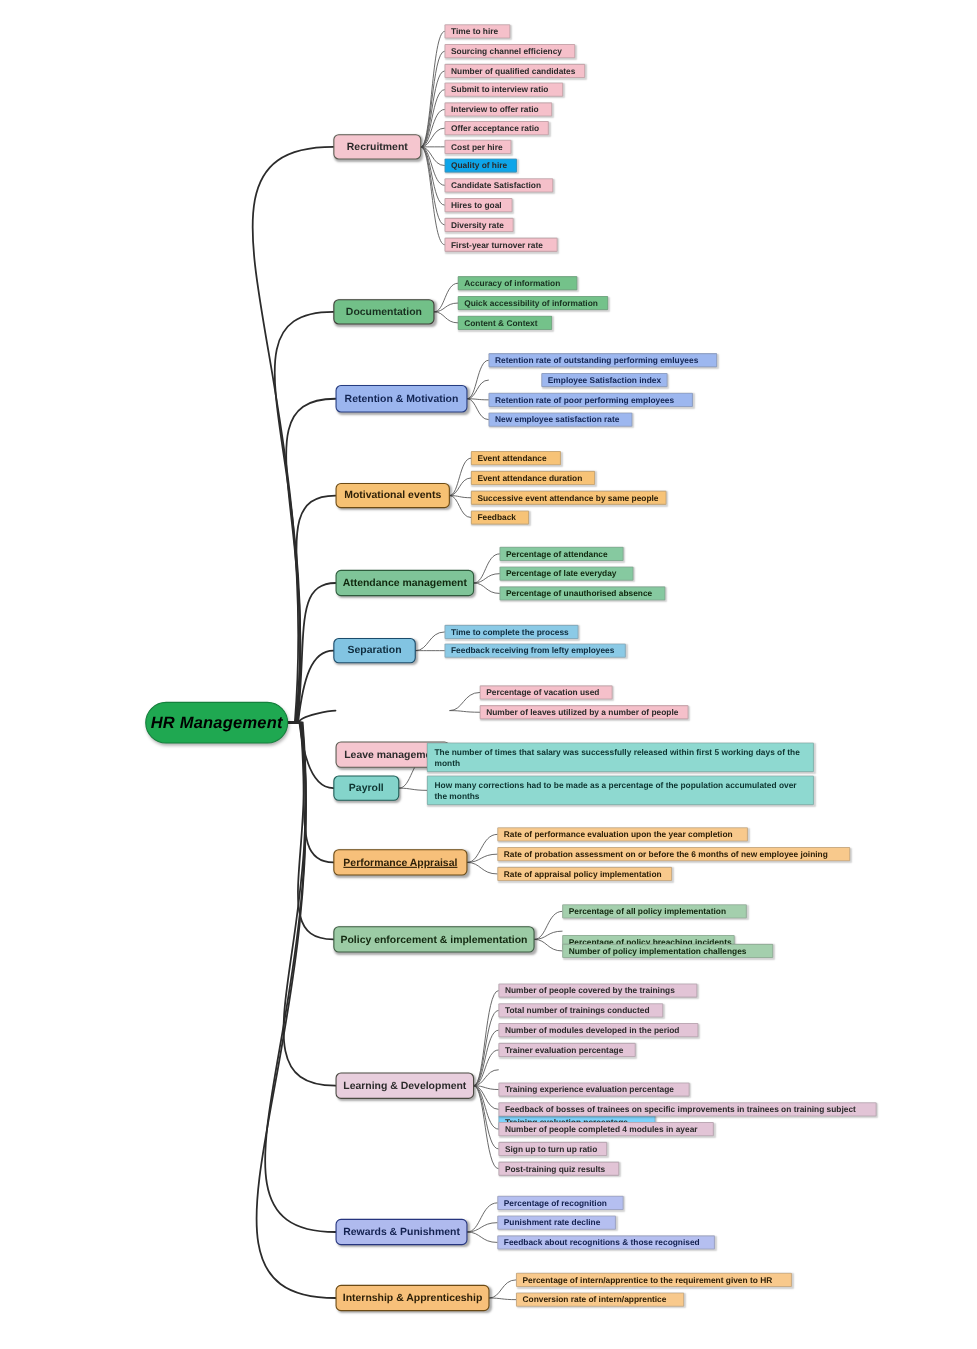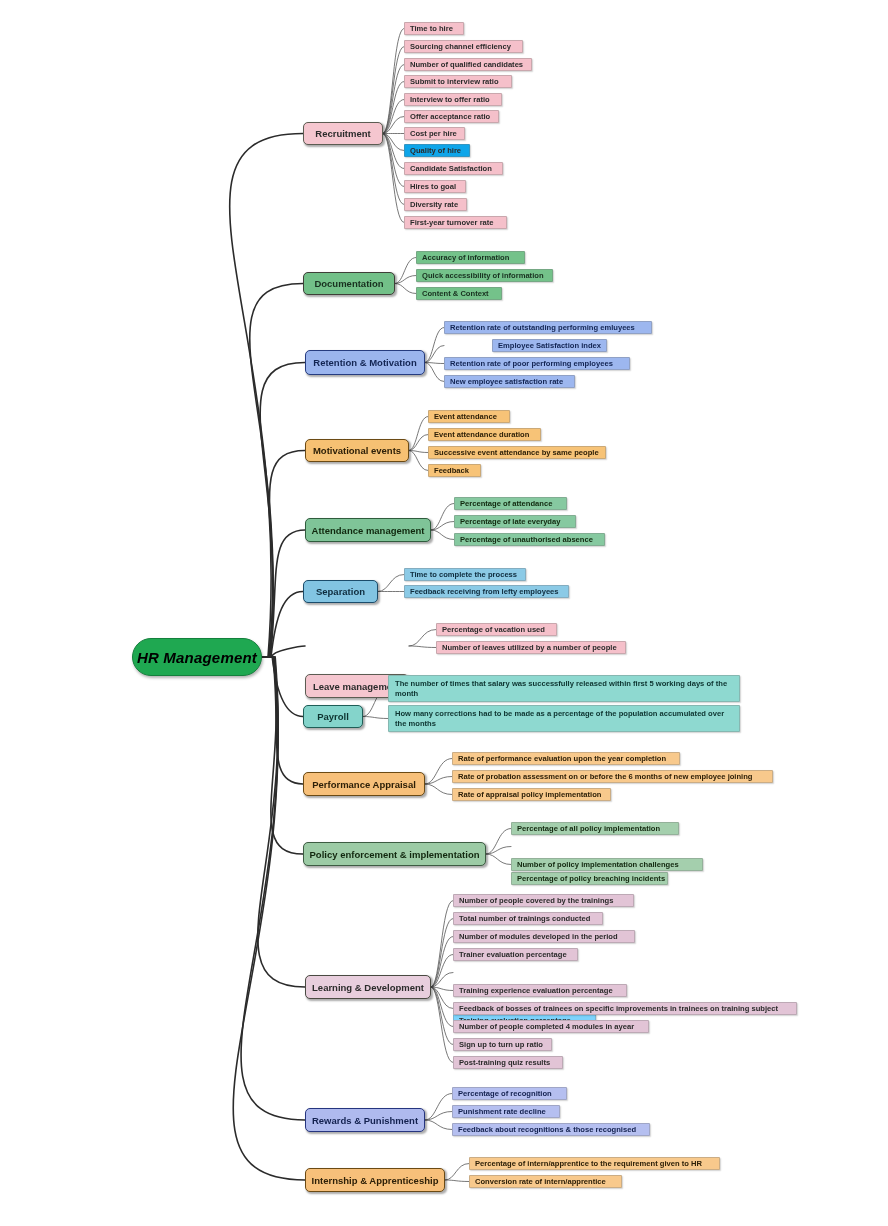--- a/index.html
+++ b/index.html
@@ -255,39 +255,39 @@
     </div>
     <div class="node branch" style="left: 303px; top: 705px; width: 60px; height: 23px; background: rgb(132, 212, 203); border-color: rgb(31, 94, 87); color: rgb(13, 52, 48);">
       <span>Payroll</span>
     </div>
     <div class="node leaf multiline" style="left: 388px; top: 675px; width: 352px; height: 27px; background: rgb(142, 217, 208); color: rgb(13, 52, 48);">
       <span>The number of times that salary was successfully released within first 5 working days of the month</span>
     </div>
     <div class="node leaf multiline" style="left: 388px; top: 705px; width: 352px; height: 27px; background: rgb(142, 217, 208); color: rgb(13, 52, 48);">
       <span>How many corrections had to  be made as a percentage of the population accumulated over the months</span>
     </div>
-    <div class="node branch" style="left: 303px; top: 772px; width: 122px; height: 24px; background: rgb(247, 192, 122); border-color: rgb(107, 74, 20); color: rgb(46, 32, 8);">
+    <div class="node branch" style="left: 303px; top: 772px; width: 122px; height: 24px; background: rgb(247, 192, 122); border-color: rgb(107, 74, 20); color: rgb(46, 32, 8); text-decoration: underline;">
       <span>Performance Appraisal</span>
     </div>
     <div class="node leaf" style="left: 452px; top: 752px; width: 228px; height: 13px; background: rgb(248, 201, 140); color: rgb(46, 32, 8);">
       <span>Rate of performance evaluation upon the year completion</span>
     </div>
     <div class="node leaf" style="left: 452px; top: 770px; width: 321px; height: 13px; background: rgb(248, 201, 140); color: rgb(46, 32, 8);">
       <span>Rate of probation assessment on or before the 6 months of new employee joining</span>
     </div>
     <div class="node leaf" style="left: 452px; top: 788px; width: 159px; height: 13px; background: rgb(248, 201, 140); color: rgb(46, 32, 8);">
       <span>Rate of appraisal policy implementation</span>
     </div>
     <div class="node branch" style="left: 303px; top: 842px; width: 183px; height: 24px; background: rgb(156, 203, 165); border-color: rgb(61, 92, 66); color: rgb(18, 40, 15);">
       <span>Policy enforcement &amp; implementation</span>
     </div>
     <div class="node leaf" style="left: 511px; top: 822px; width: 168px; height: 13px; background: rgb(164, 207, 173); color: rgb(18, 40, 15);">
       <span>Percentage of all policy implementation</span>
     </div>
-    <div class="node leaf" style="left: 511px; top: 872px; width: 157px; height: 13px; background: rgb(164, 207, 173); color: rgb(18, 40, 15);">
+    <div class="node leaf" style="left: 511px; top: 850px; width: 157px; height: 13px; background: rgb(164, 207, 173); color: rgb(18, 40, 15);">
       <span>Percentage of policy breaching incidents</span>
     </div>
     <div class="node leaf" style="left: 511px; top: 858px; width: 192px; height: 13px; background: rgb(164, 207, 173); color: rgb(18, 40, 15);">
       <span>Number of policy implementation challenges</span>
     </div>
     <div class="node branch" style="left: 305px; top: 975px; width: 126px; height: 24px; background: rgb(232, 206, 221); border-color: rgb(74, 74, 66); color: rgb(43, 43, 43);">
       <span>Learning &amp; Development</span>
     </div>
     <div class="node leaf" style="left: 453px; top: 894px; width: 181px; height: 13px; background: rgb(226, 196, 214); color: rgb(43, 43, 43);">
       <span>Number of people covered by the trainings</span>

